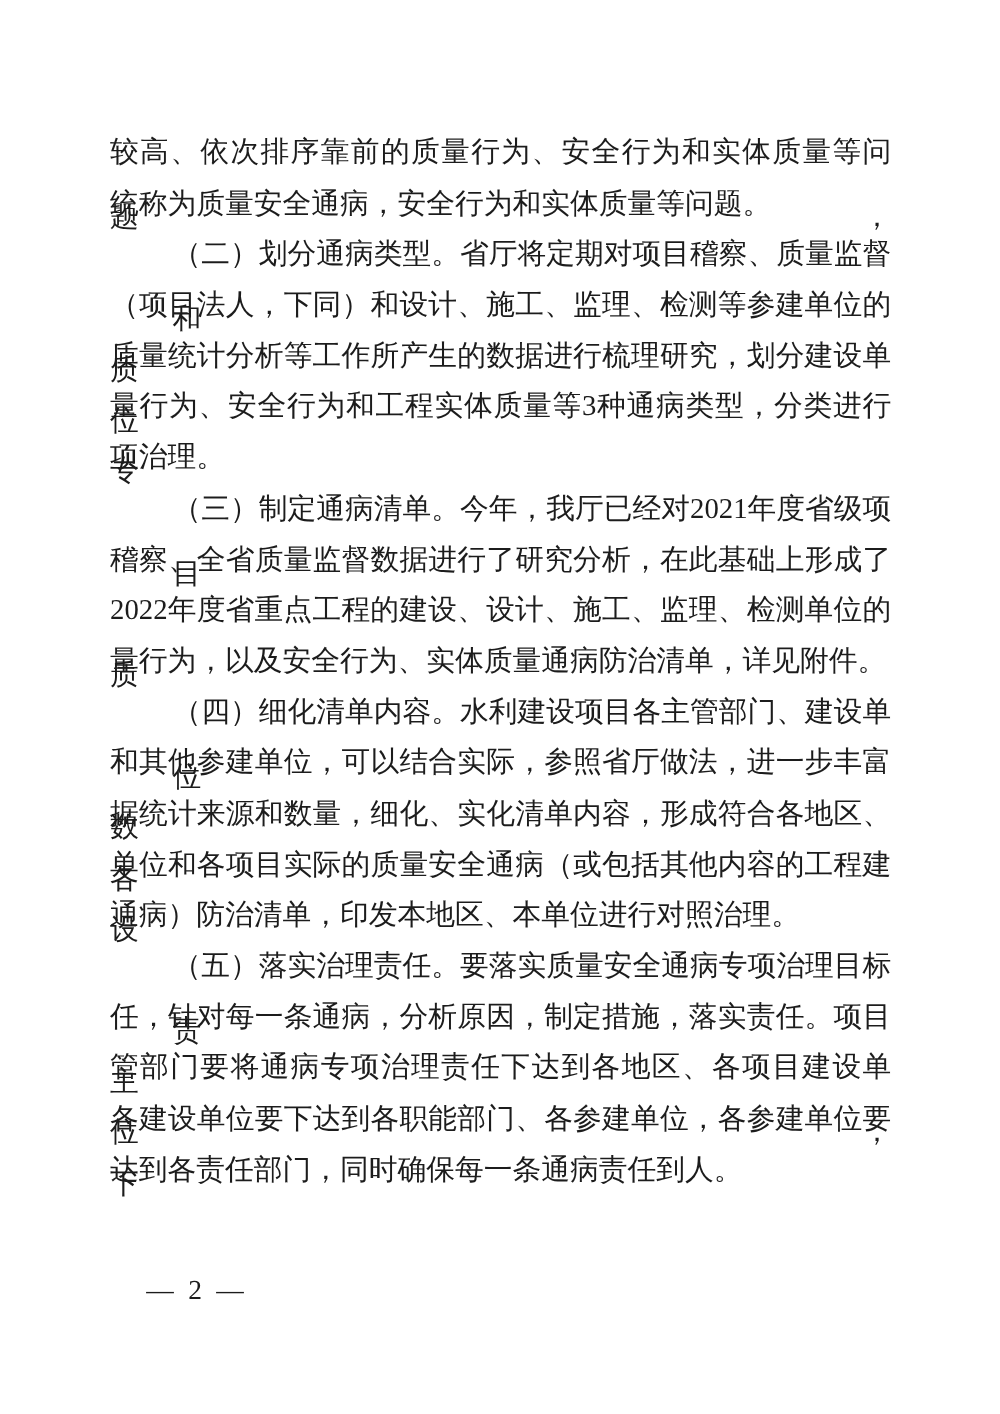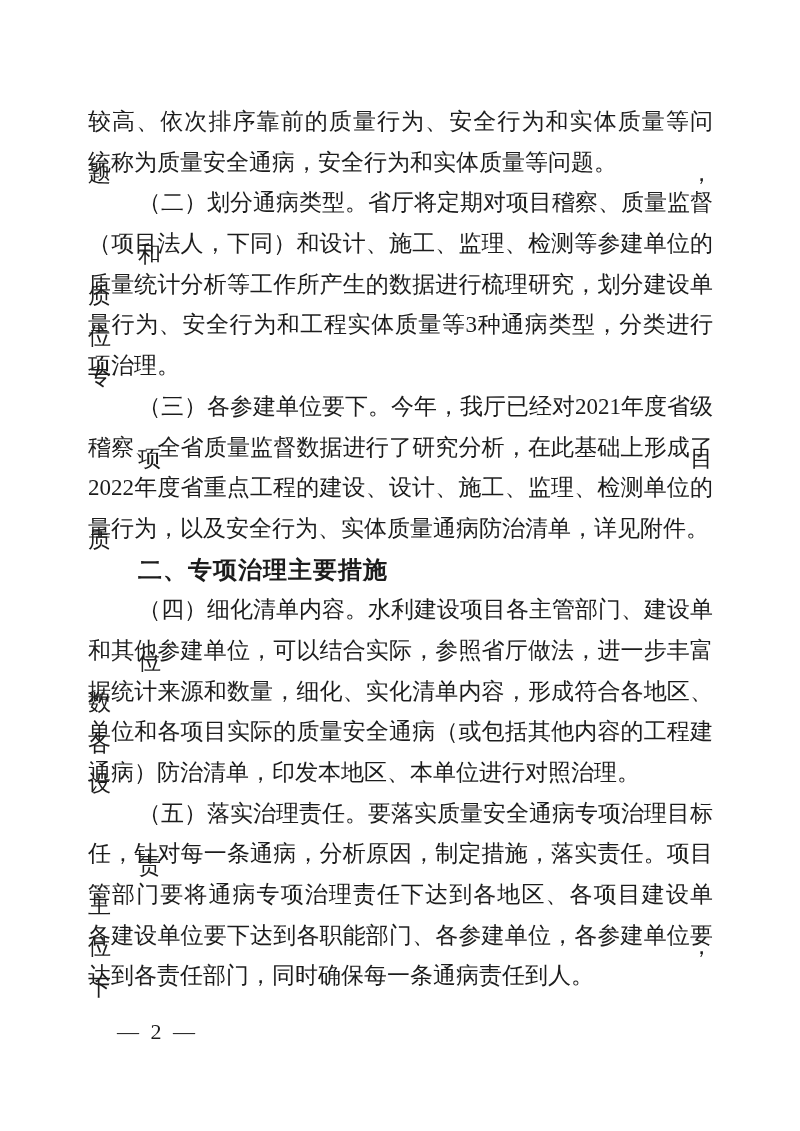--- a/index.html
+++ b/index.html
@@ -61,25 +61,24 @@
 
 <div class="page">
   <div class="textblock">
       <div class="line justify"><span>较高、依次排序靠前的质量行为、安全行为和实体质量等问题，</span></div>
       <div class="line"><span>统称为质量安全通病，安全行为和实体质量等问题。</span></div>
       <div class="line justify indent"><span class="lead">（二）划分通病类型。</span><span>省厅将定期对项目稽察、质量监督和</span></div>
       <div class="line justify"><span>（项目法人，下同）和设计、施工、监理、检测等参建单位的质</span></div>
       <div class="line justify"><span>质量统计分析等工作所产生的数据进行梳理研究，划分建设单位</span></div>
       <div class="line justify"><span>量行为、安全行为和工程实体质量等3种通病类型，分类进行专</span></div>
       <div class="line"><span>项治理。</span></div>
-      <div class="line justify indent"><span class="lead">（三）各参建单位要下。</span><span>今年，我厅已经对2021年度省级项目</span></div>
+      <div class="line justify indent"><span class="lead">（三）制定通病清单。</span><span>今年，我厅已经对2021年度省级项目</span></div>
       <div class="line justify"><span>稽察、全省质量监督数据进行了研究分析，在此基础上形成了</span></div>
       <div class="line justify"><span>2022年度省重点工程的建设、设计、施工、监理、检测单位的质</span></div>
       <div class="line"><span>量行为，以及安全行为、实体质量通病防治清单，详见附件。</span></div>
-      <div class="line heading indent"><span>二、专项治理主要措施</span></div>
       <div class="line justify indent"><span class="lead">（四）细化清单内容。</span><span>水利建设项目各主管部门、建设单位</span></div>
       <div class="line justify"><span>和其他参建单位，可以结合实际，参照省厅做法，进一步丰富数</span></div>
       <div class="line justify"><span>据统计来源和数量，细化、实化清单内容，形成符合各地区、各</span></div>
       <div class="line justify"><span>单位和各项目实际的质量安全通病（或包括其他内容的工程建设</span></div>
       <div class="line"><span>通病）防治清单，印发本地区、本单位进行对照治理。</span></div>
       <div class="line justify indent"><span class="lead">（五）落实治理责任。</span><span>要落实质量安全通病专项治理目标责</span></div>
       <div class="line justify"><span>任，针对每一条通病，分析原因，制定措施，落实责任。项目主</span></div>
       <div class="line justify"><span>管部门要将通病专项治理责任下达到各地区、各项目建设单位，</span></div>
       <div class="line justify"><span>各建设单位要下达到各职能部门、各参建单位，各参建单位要下</span></div>
       <div class="line"><span>达到各责任部门，同时确保每一条通病责任到人。</span></div>

